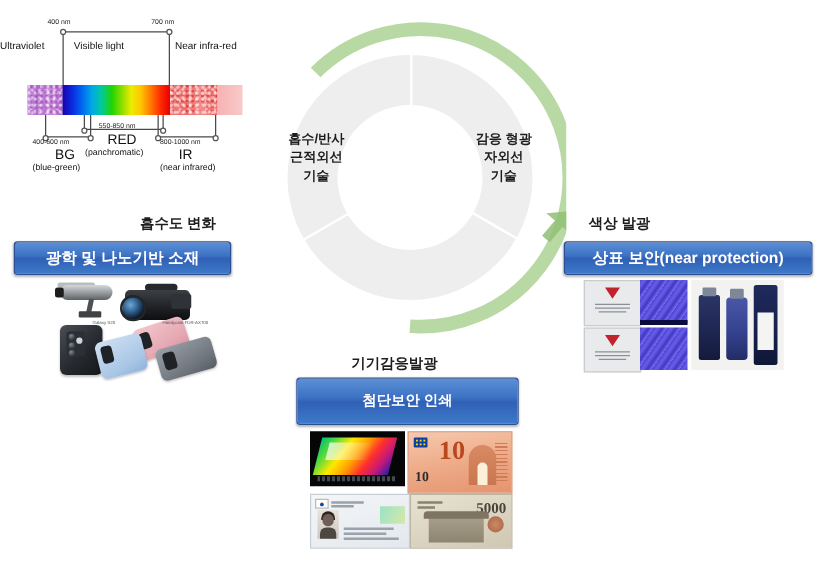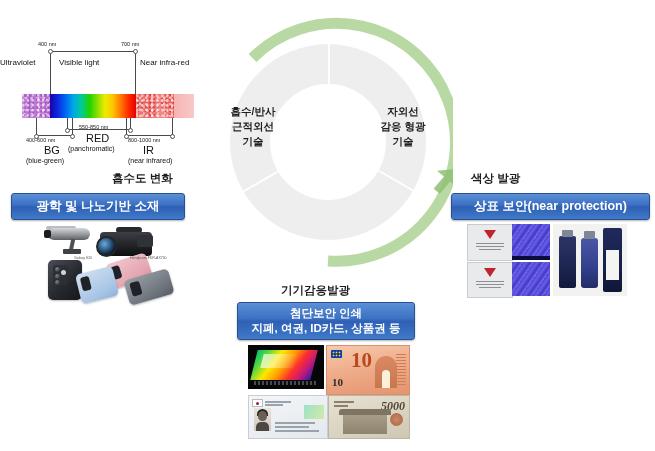--- a/index.html
+++ b/index.html
@@ -4,21 +4,21 @@
 <style>
   html,body{margin:0;padding:0;background:#ffffff;}
   body{
     width:655px;height:451px;position:relative;overflow:hidden;
     font-family:"Liberation Sans","DejaVu Sans",sans-serif;
     color:#1b1b1b;
   }
   .abs{position:absolute;}
 
   
-  #spectrum-panel{left:0px;top:34px;width:215px;height:132px;}
+  #spectrum-panel{left:0px;top:8px;width:215px;height:132px;}
 
   .spec-bar{position:absolute;left:22px;top:60px;width:172px;height:24px;}
   .spec-seg{position:absolute;top:0;height:100%;}
   .seg-uv{left:0px;width:28px;
     background:
       radial-gradient(circle at 20% 25%, rgba(255,255,255,.55) 1px, transparent 1.6px),
       radial-gradient(circle at 62% 70%, rgba(255,255,255,.5) 1px, transparent 1.6px),
       radial-gradient(circle at 85% 35%, rgba(160,60,190,.65) 1px, transparent 1.8px),
       radial-gradient(circle at 40% 85%, rgba(255,255,255,.45) 1px, transparent 1.6px),
       linear-gradient(90deg,#c48fd6,#b06ccb,#c98fd9,#a95fc4);
@@ -162,21 +162,21 @@
     background:linear-gradient(180deg,#e9e2dd,#cfc6be);}
   .id-face{position:absolute;left:4px;top:3px;width:9px;height:10px;border-radius:50% 50% 45% 45%;background:#6d5f57;}
   .id-hair{position:absolute;left:3px;top:1px;width:11px;height:7px;border-radius:6px 6px 0 0;background:#2a2320;}
   .id-body{position:absolute;left:2px;top:14px;width:13px;height:9px;border-radius:5px 5px 0 0;background:#4d4742;}
   .id-txt{position:absolute;background:#9aa2ab;height:1.5px;}
   .id-holo{position:absolute;right:3px;top:9px;width:20px;height:14px;
     background:linear-gradient(120deg,rgba(120,220,180,.7),rgba(200,230,120,.6));}
 
   .won{position:absolute;left:80px;top:50px;width:80px;height:42px;
     background:linear-gradient(160deg,#e8e2d2,#d9d2c0 60%,#cfc7b2);border:1px solid #bdb6a4;}
-  .won-5000{position:absolute;right:4px;top:3px;font-size:12px;font-weight:bold;color:#4a4438;font-family:"Liberation Serif",serif;font-style:italic;}
+  .won-5000{position:absolute;right:4px;top:3px;font-size:12px;font-weight:bold;color:#4a4438;font-family:"Liberation Serif",serif;}
   .won-seal{position:absolute;right:6px;top:17px;width:13px;height:13px;border-radius:50%;
     background:radial-gradient(circle,#c98a6a,#a9613f);}
   .won-bldg{position:absolute;left:14px;bottom:4px;width:44px;height:20px;
     background:linear-gradient(180deg,#a89e88,#8d8471);}
   .won-roof{position:absolute;left:-4px;top:-5px;width:52px;height:6px;
     background:#7d7462;border-radius:3px 3px 0 0;}
   .won-txt{position:absolute;background:#8a8271;height:1.5px;}
   .won-tiny{position:absolute;font-size:3.5px;color:#5e584b;white-space:nowrap;}
 </style>
 </head>
@@ -253,22 +253,22 @@
   <div class="hub"></div>
 
 
   <div class="seg-label" id="label-nir">
     <div>흡수/반사</div>
     <div>근적외선</div>
     <div>기술</div>
   </div>
 
   <div class="seg-label" id="label-uv">
+    <div>감응 형광</div>
     <div>자외선</div>
-    <div>감응 형광</div>
     <div>기술</div>
   </div>
 
   <div class="seg-label" id="label-ir">
   </div>
 </div>
 
 <div class="cap" id="cap-left">흡수도 변화</div>
 
 <div class="banner" id="banner-optical">
@@ -345,21 +345,20 @@
     <div class="b-cap" style="left:31px;top:7px;width:11px;height:8px;"></div>
     <div class="bottle b3" style="position:absolute;left:50px;top:4px;width:19px;height:64px;"></div>
     <div class="b-label" style="left:53px;top:26px;width:13px;height:30px;"></div>
   </div>
 </div>
 
 <div class="cap" id="cap-bottom">기기감응발광</div>
 
 <div class="banner" id="banner-print">
   <span>첨단보안 인쇄</span>
-  <span>지폐, 여권, ID카드, 상품권 등</span>
 </div>
 
 <div class="abs" id="cluster-print">
 
   <div class="holo-card">
     <div class="holo-inner"></div>
     <div class="holo-glint"></div>
     <div class="holo-strip"></div>
   </div>
 

